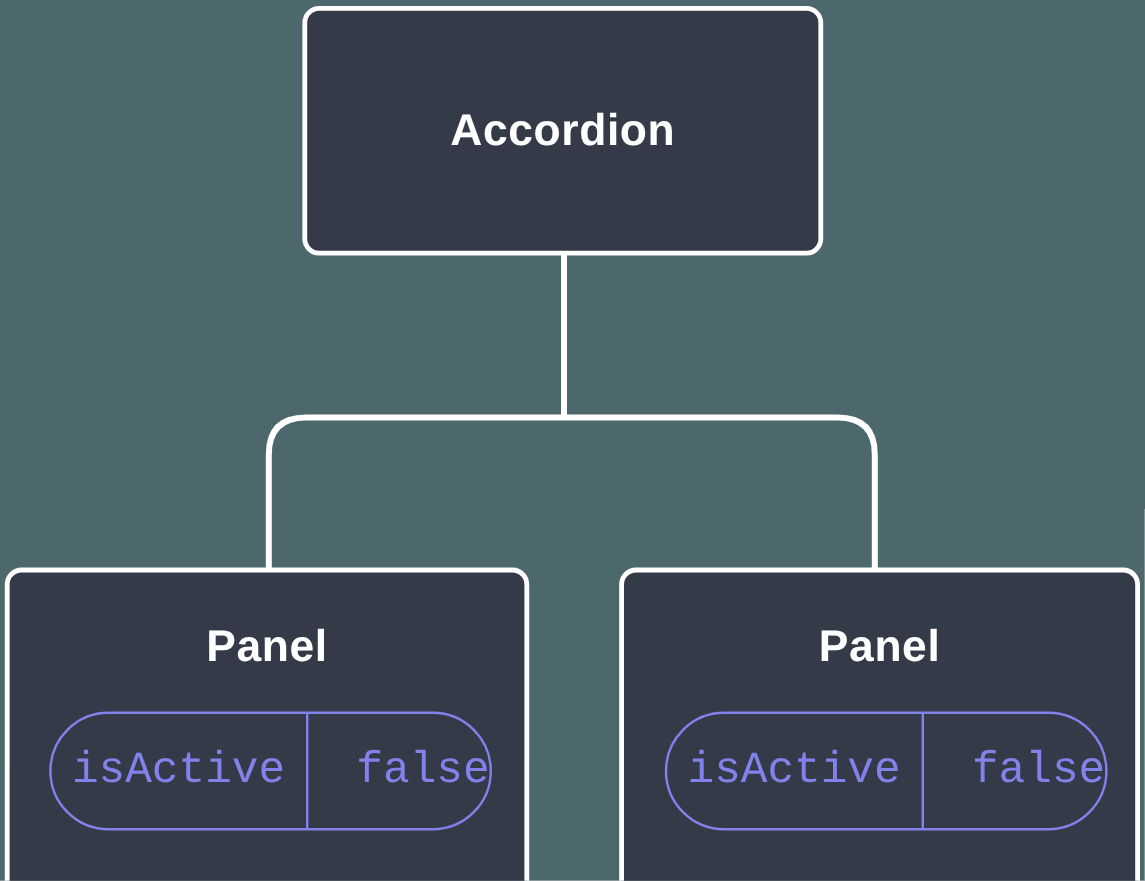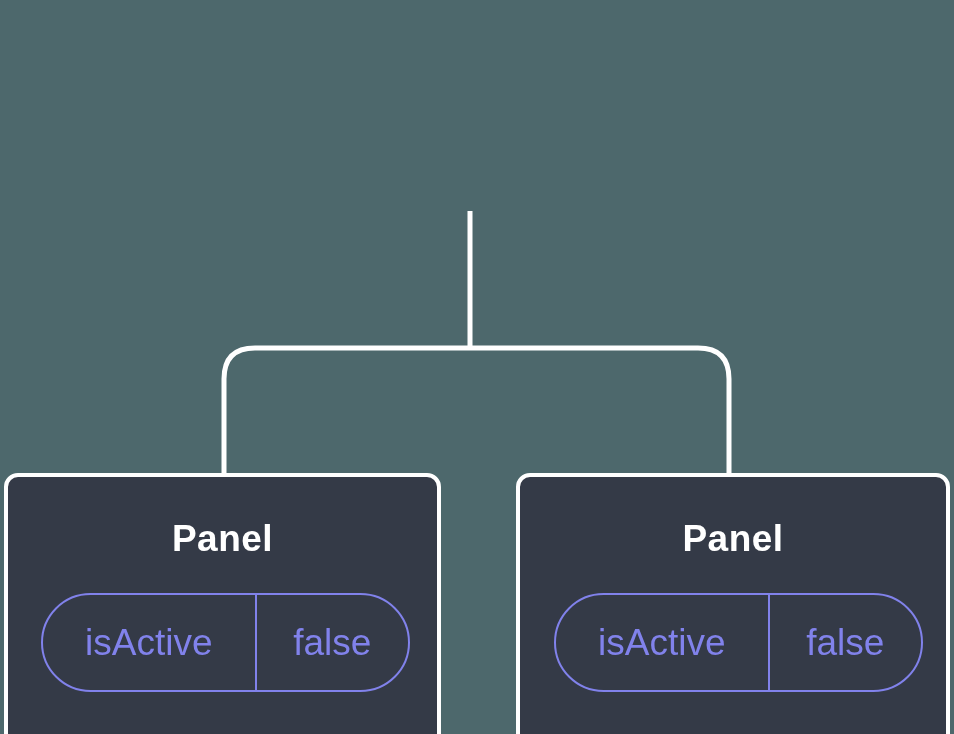--- a/index.html
+++ b/index.html
@@ -72,37 +72,41 @@
     overflow: hidden;
   }
   .node-panel-right .state-pill { left: 34px; }
   .pill-cell {
     display: flex;
     align-items: center;
     justify-content: center;
     color: var(--state-accent);
     font-size: 37px;
     font-weight: 400;
+    font-family: Liberation Mono, monospace;
   }
   .pill-key {
     width: 213.5px;
     border-right: 2.5px solid var(--state-accent);
   }
-  .pill-value { flex: 1; }
+  .pill-value { flex: 1; justify-content: flex-end; }
 </style>
 </head>
 <body>
 
 <div class="canvas">
 
   <svg class="connector-svg" viewBox="0 0 954 734" xmlns="http://www.w3.org/2000/svg" aria-hidden="true">
     <path d="M470 211 L470 350"></path>
     <path d="M224 475 L224 379 Q224 348 255 348 L698 348 Q729 348 729 379 L729 475"></path>
   </svg>
 
+  <div class="node node-root">
+    <div class="node-label">Accordion</div>
+  </div>
 
   <div class="node node-panel node-panel-left">
     <div class="node-label panel-label">Panel</div>
     <div class="state-pill">
       <div class="pill-cell pill-key">
         <span>isActive</span>
       </div>
       <div class="pill-cell pill-value">
         <span>false</span>
       </div>

